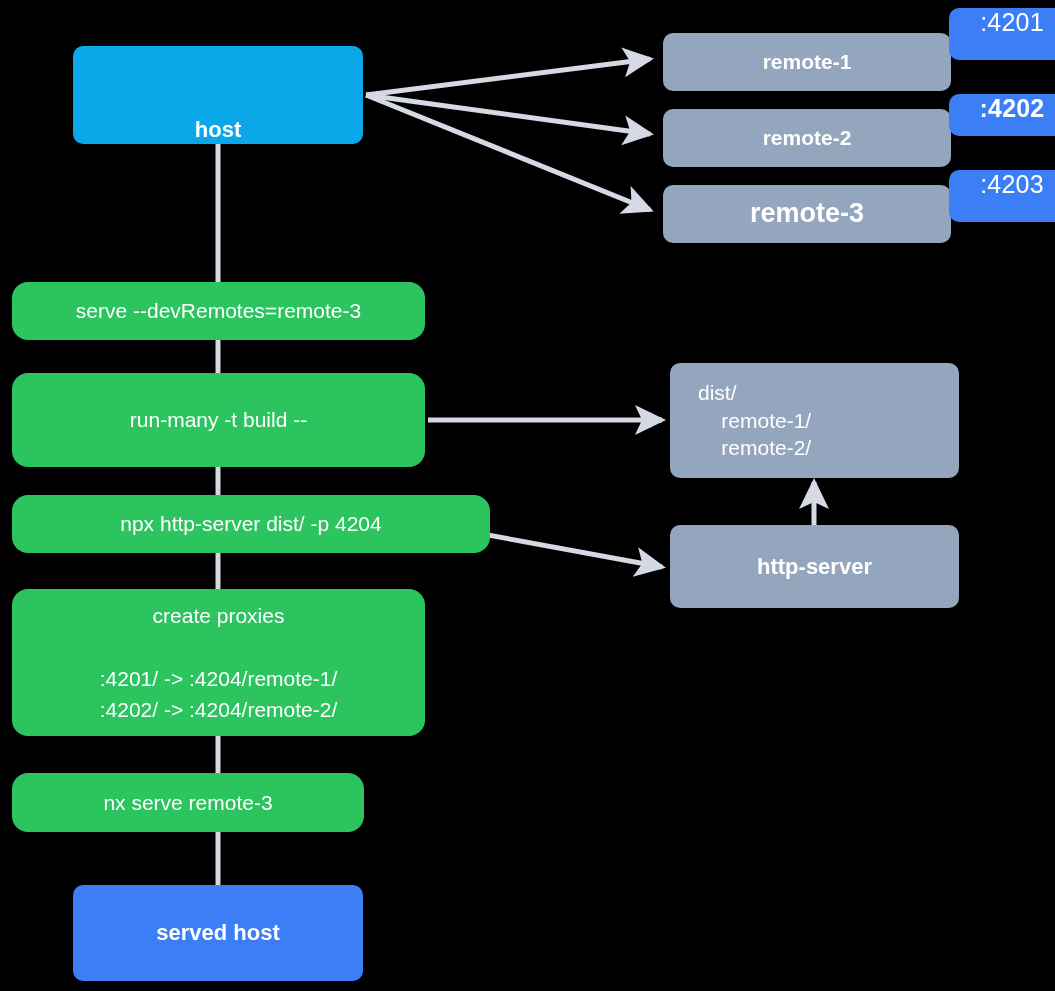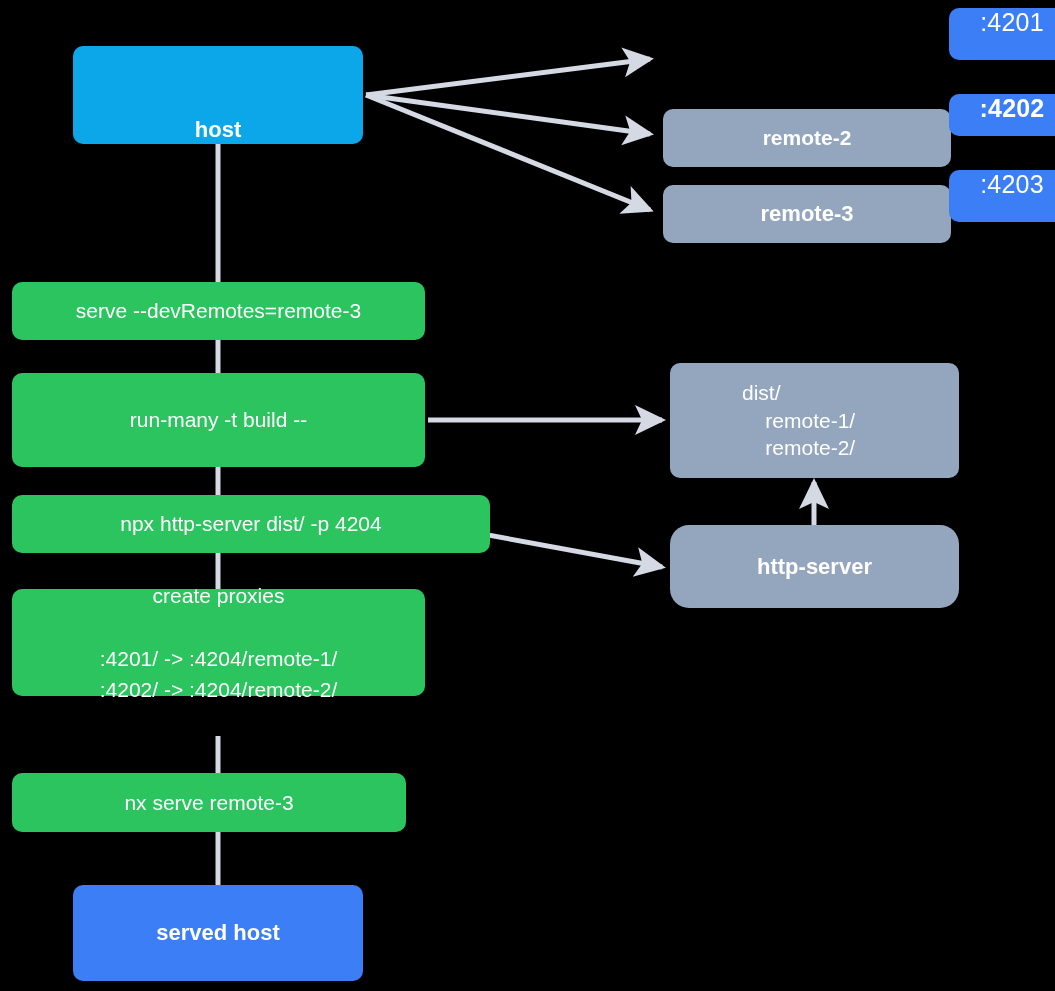--- a/index.html
+++ b/index.html
@@ -28,21 +28,21 @@
     color: #ffffff;
     text-align: center;
     line-height: 1.32;
     z-index: 3;
   }
   .node.bold     { font-weight: bold; }
   .node .line    { display: block; white-space: pre; }
 
   .c-host        { background: #0ca7e8; }
   .c-remote      { background: #94a5be; }
-  .c-green       { background: #2bc45f; }
+  .c-green       { background: #2bc45f; border-radius: 16px; }
   .c-blue        { background: #3b7ef5; }
   .c-gray        { background: #94a5be; }
 
   .badge {
     position: absolute;
     box-sizing: border-box;
     background: #3b7ef5;
     border-radius: 10px;
     color: #ffffff;
     display: flex;
@@ -53,21 +53,21 @@
     z-index: 6;
     margin-left: 31px;
   }
 
   
   .node.left-align {
     align-items: flex-start;
     text-align: left;
     padding-left: 28px;
   }
-  .node.left-align .line { white-space: pre; margin-left: 44px; }
+  .node.left-align .line { white-space: pre; }
 
   
   #wires {
     position: absolute;
     inset: 0;
     width: 1055px;
     height: 991px;
     z-index: 2;
     pointer-events: none;
   }
@@ -105,68 +105,71 @@
 
     <path class="wire" marker-end="url(#ah)" d="M 428,524 L 662,567"></path>
 
     <path class="wire" marker-end="url(#ah)" d="M 814,525 L 814,482"></path>
   </svg>
 
   <div class="node c-host bold" style="left:73px; top:46px; width:290px; height:98px; font-size:22px;justify-content:flex-end;">
     <span class="line">host</span>
   </div>
 
+  <div class="node c-remote bold" style="left:663px; top:33px; width:288px; height:58px; font-size:21px;">
+    <span class="line">remote-1</span>
+  </div>
   <div class="badge" style="left:918px; top:8px; width:126px; height:52px;">
     <span>:4201</span>
   </div>
 
   <div class="node c-remote bold" style="left:663px; top:109px; width:288px; height:58px; font-size:21px;">
     <span class="line">remote-2</span>
   </div>
   <div class="badge" style="left:918px; top:94px; width:126px; height:42px;font-weight:bold;">
     <span>:4202</span>
   </div>
 
-  <div class="node c-remote bold" style="left:663px; top:185px; width:288px; height:58px; font-size:22px;">
+  <div class="node c-remote bold" style="left:663px; top:185px; width:288px; height:58px; font-size:27px;">
     <span class="line">remote-3</span>
   </div>
   <div class="badge" style="left:918px; top:170px; width:126px; height:52px;">
     <span>:4203</span>
   </div>
 
   <div class="node c-green" style="left:12px; top:282px; width:413px; height:58px; font-size:21px;">
     <span class="line">serve --devRemotes=remote-3</span>
   </div>
 
   <div class="node c-green" style="left:12px; top:373px; width:413px; height:94px; font-size:21px;text-align:right;">
     <span class="line">run-many -t build --</span>
   </div>
 
   <div class="node c-green" style="left:12px; top:495px; width:478px; height:58px; font-size:21px;">
     <span class="line">npx http-server dist/ -p 4204</span>
   </div>
 
-  <div class="node c-green" style="left:12px; top:589px; width:413px; height:107px; font-size:21px; line-height:1.5;">
+  <div class="node c-green" style="left:12px; top:589px; width:413px; height:147px; font-size:21px; line-height:1.5;">
     <span class="line">create proxies</span>
     <span class="line">&nbsp;</span>
     <span class="line">:4201/ -&gt; :4204/remote-1/</span>
     <span class="line">:4202/ -&gt; :4204/remote-2/</span>
   </div>
 
-  <div class="node c-green" style="left:12px; top:773px; width:394px; height:59px; font-size:21px;">
+  <div class="node c-green" style="left:12px; top:773px; width:352px; height:59px; font-size:21px;">
     <span class="line">nx serve remote-3</span>
   </div>
 
   <div class="node c-blue bold" style="left:73px; top:885px; width:290px; height:96px; font-size:22px;">
     <span class="line">served host</span>
   </div>
 
   <div class="node c-gray left-align" style="left:670px; top:363px; width:289px; height:115px; font-size:21px; justify-content:center;">
     <span class="line">dist/</span>
     <span class="line">    remote-1/</span>
     <span class="line">    remote-2/</span>
   </div>
 
-  <div class="node c-gray bold" style="left:670px; top:525px; width:289px; height:83px; font-size:22px;border-radius:19px;">
+  <div class="node c-gray bold" style="left:670px; top:525px; width:289px; height:83px; font-size:22px;">
     <span class="line">http-server</span>
   </div>
 
 </div>
 
 </body></html>

